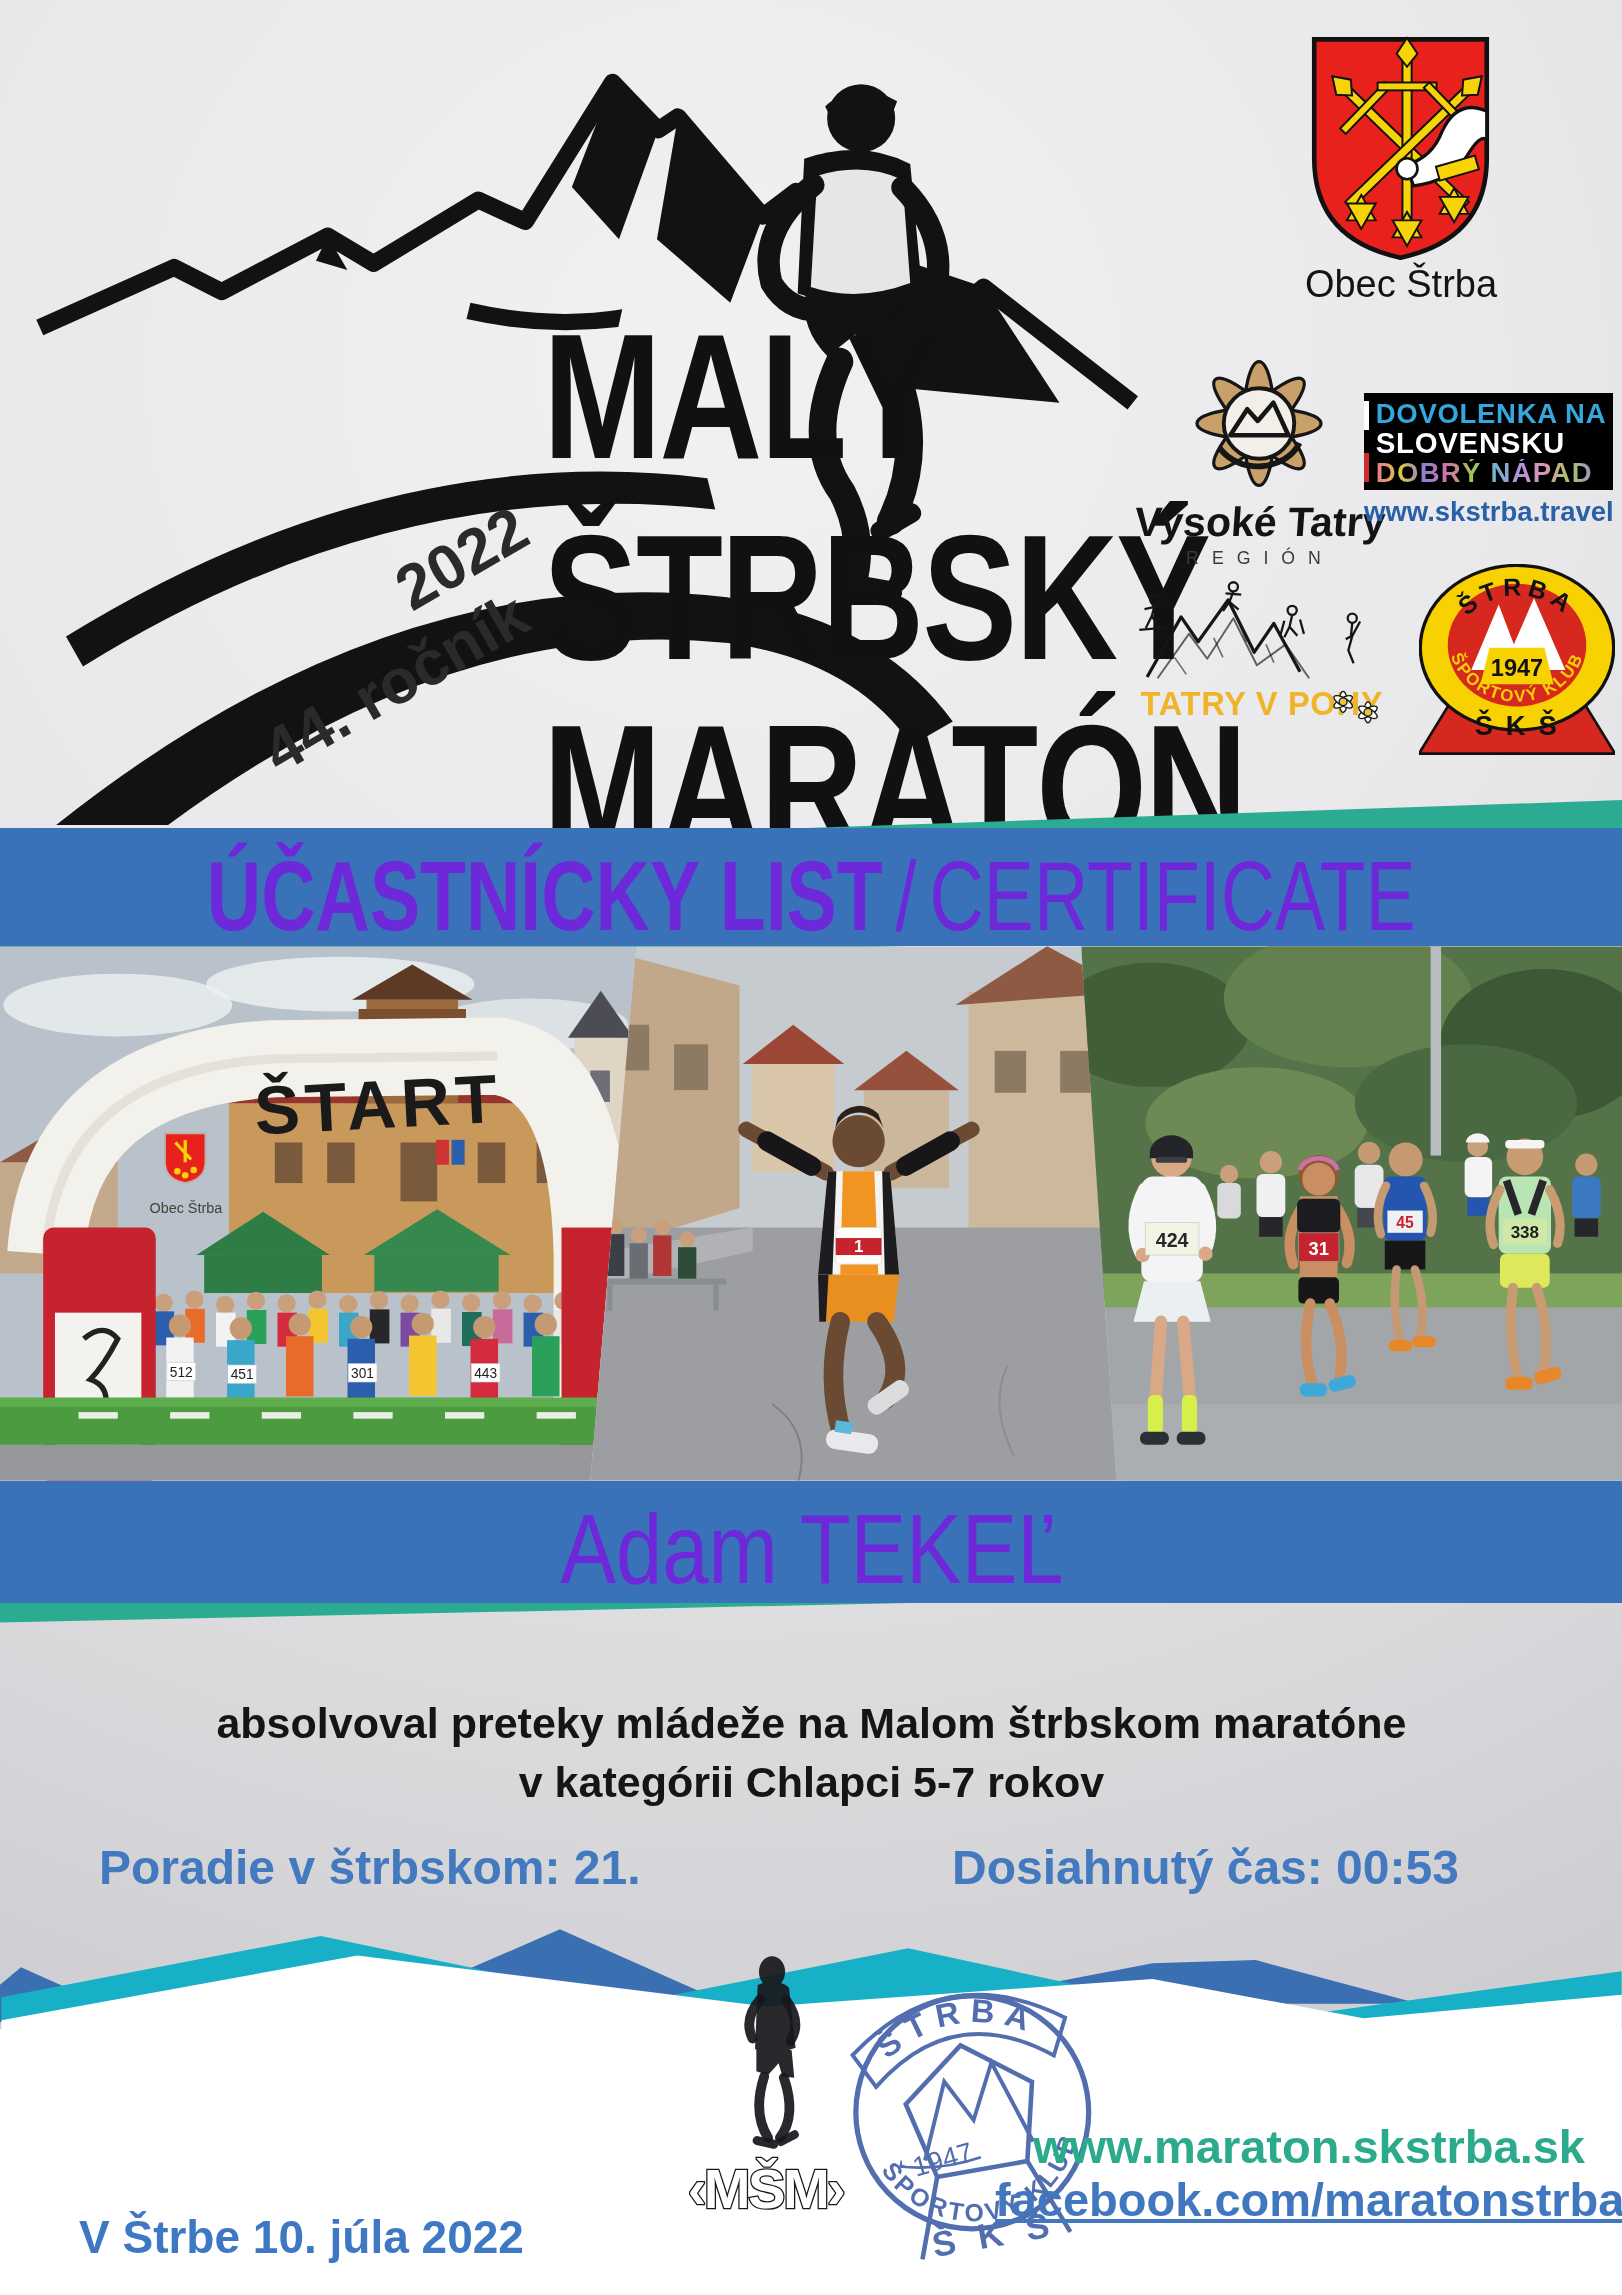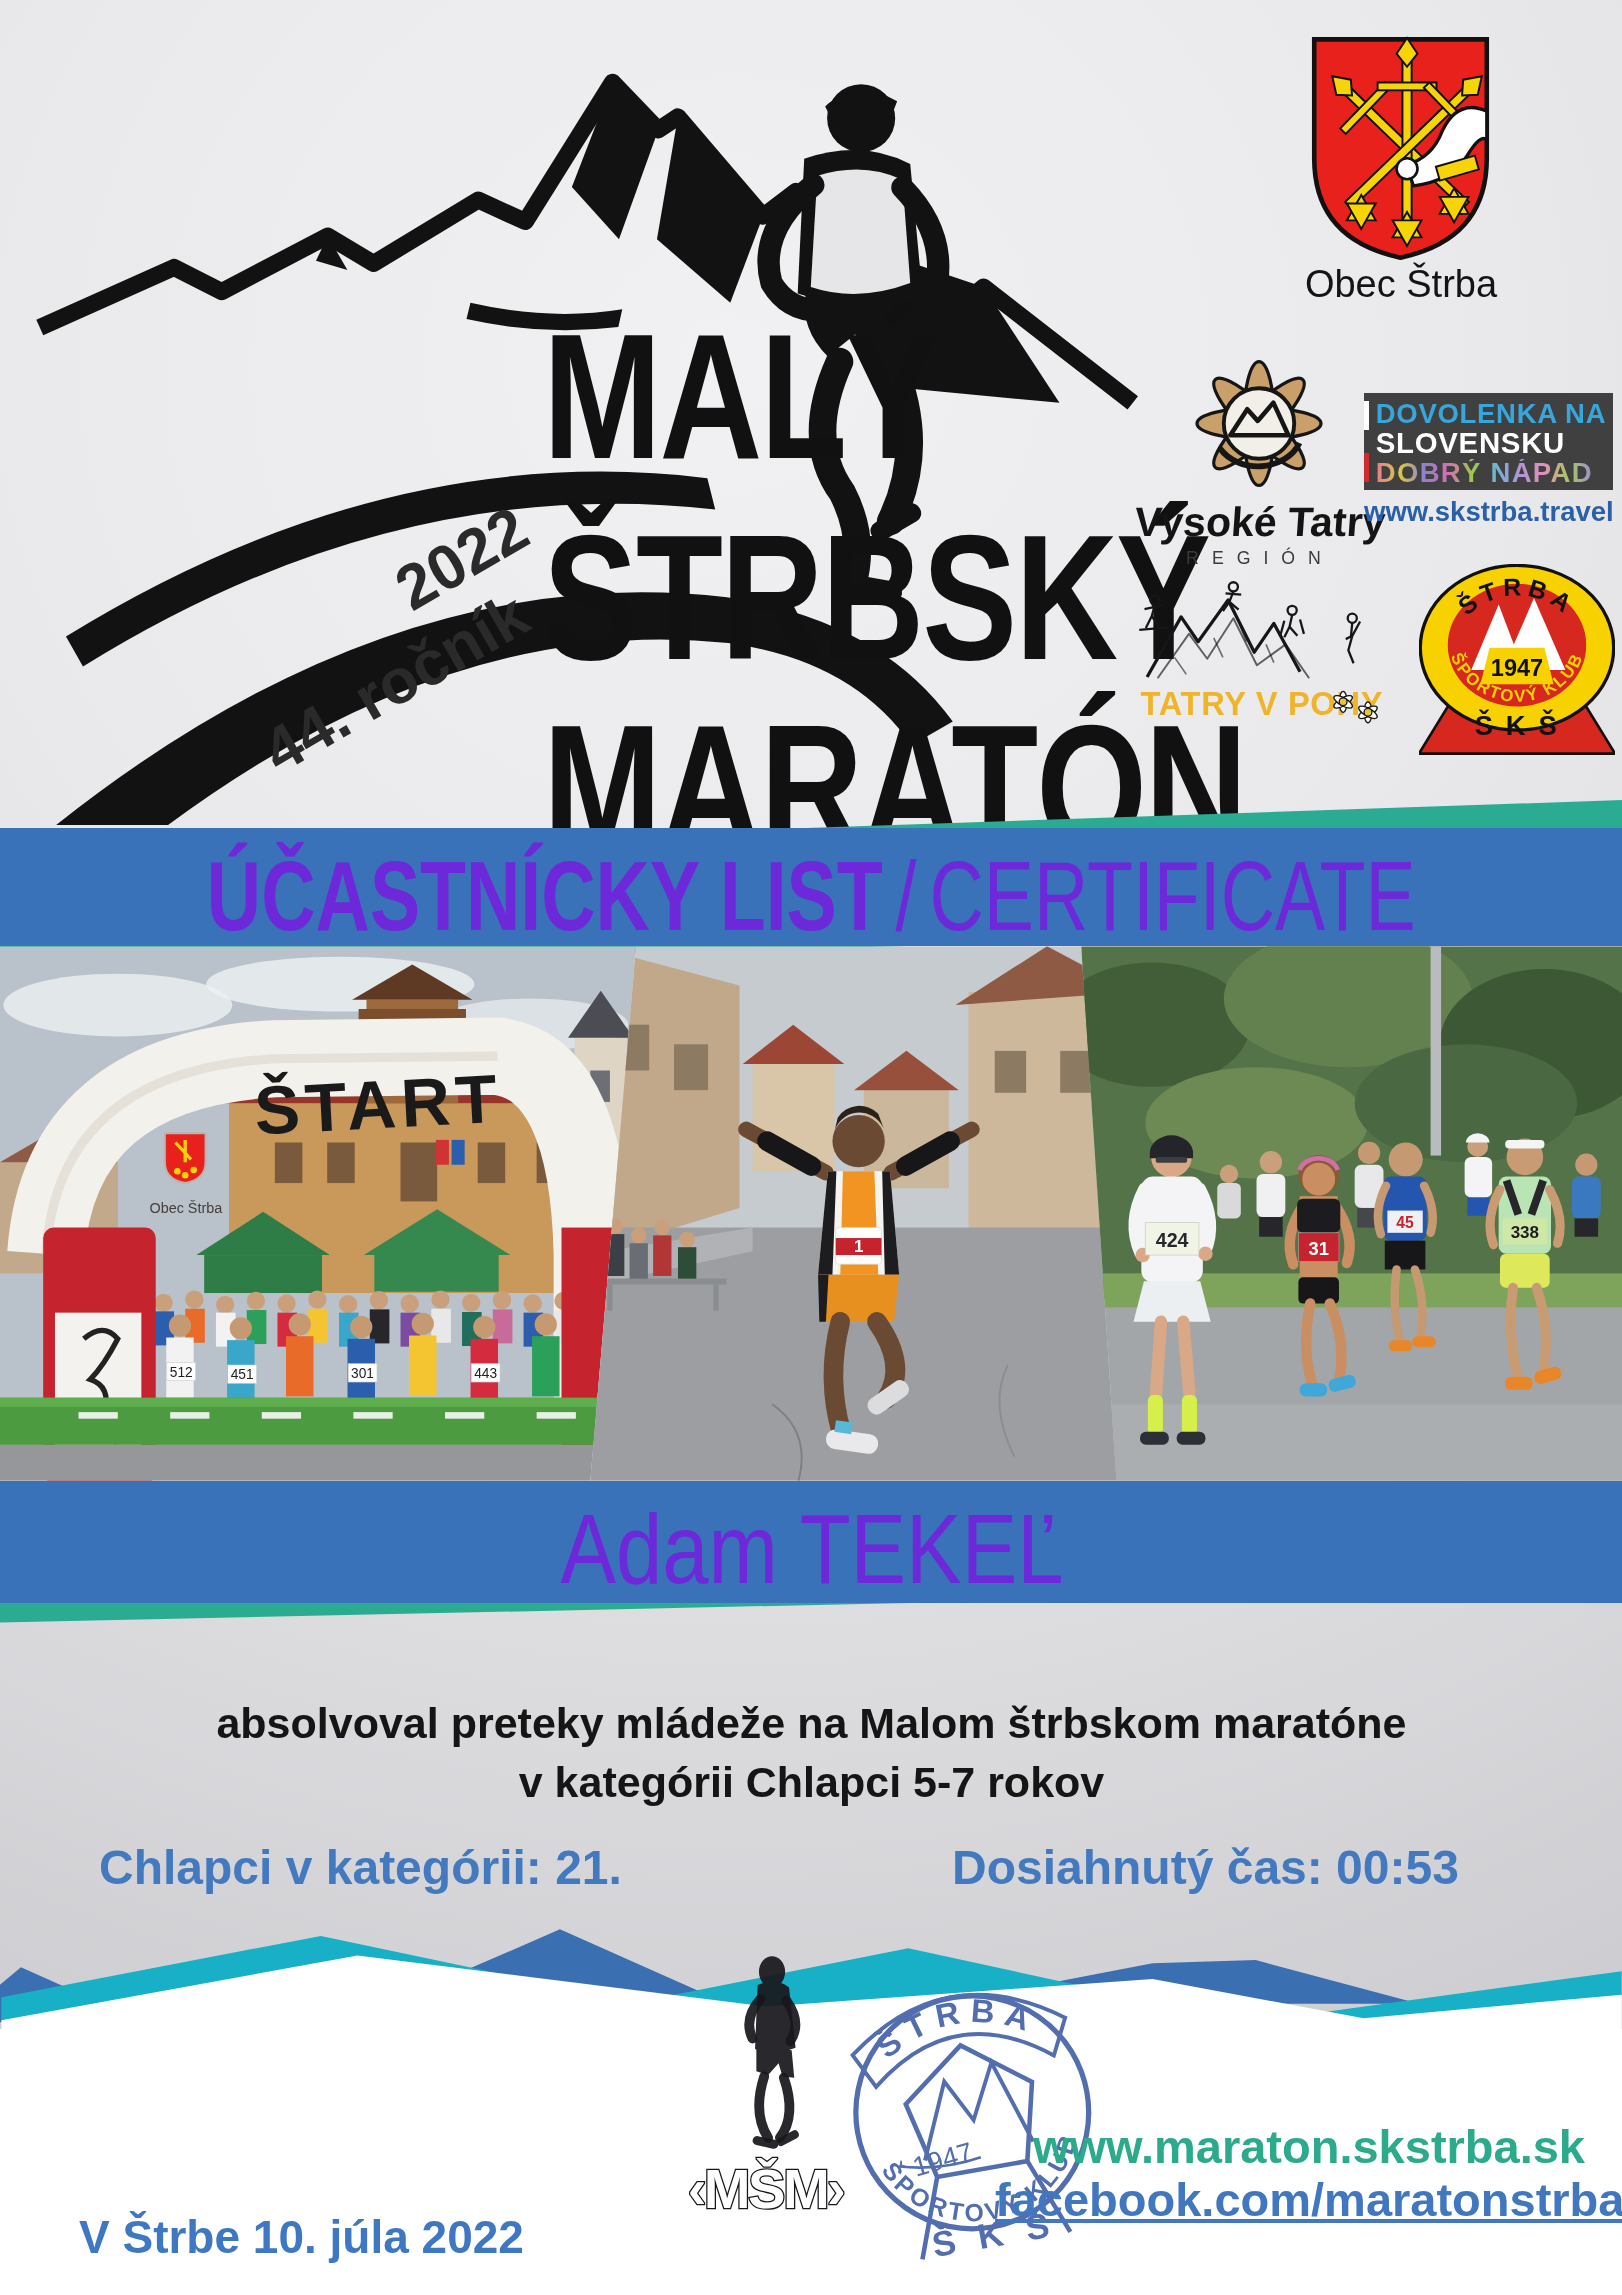--- a/index.html
+++ b/index.html
@@ -21,21 +21,21 @@
   .banner-sk{font-weight:bold;}
   .banner-sep{font-weight:normal;padding:0 17px;}
   .banner-en{font-weight:normal;}
   
   .body-line{left:0;width:1623px;text-align:center;color:#151515;font-size:43px;font-weight:600;letter-spacing:0;}
   .result{color:#4379be;font-size:48px;font-weight:600;white-space:nowrap;}
   
   .obec-label{color:#141414;font-size:38px;font-weight:normal;}
   .vt-name{color:#141414;font-size:41px;font-weight:bold;transform:skewX(-4deg);}
   .vt-region{color:#3a3a3a;font-size:17.7px;letter-spacing:13px;}
-  .dov-box{background:#404040;width:249px;height:97px;padding:6.5px 0 0 11.8px;box-sizing:border-box;line-height:1.04;}
+  .dov-box{background:#000000;width:249px;height:97px;padding:6.5px 0 0 11.8px;box-sizing:border-box;line-height:1.04;text-decoration:underline;}
   .dov1{color:#35a7dd;font-size:27.5px;font-weight:bold;letter-spacing:0.7px;}
   .dov2{color:#ffffff;font-size:29.4px;font-weight:bold;letter-spacing:0.7px;}
   .dov3{font-size:27.5px;font-weight:bold;letter-spacing:1.3px;
     background:linear-gradient(90deg,#e87b8f,#d9c945,#8f7fd0,#d46fae,#9fc94a,#6fb3d8,#b493d6,#e092b6,#a8c85c,#9b8fd2);
     -webkit-background-clip:text;background-clip:text;color:transparent;display:inline-block;}
   .slovakia-url{color:#2a60a8;font-size:27.5px;font-weight:600;}
   
   .place-date{color:#3f78c2;font-size:46px;font-weight:bold;white-space:nowrap;}
   .url-teal{color:#2baa8c;font-size:47px;font-weight:bold;white-space:nowrap;}
   .url-blue{color:#4077bf;font-size:47px;font-weight:bold;white-space:nowrap;text-decoration:underline;}
@@ -493,21 +493,21 @@
   <div class="abs band" style="top:1481px;height:122px;"></div>
   <div class="abs band-text" style="top:1493px;font-size:98px;">
     <span class="cond85" style="font-weight:400;">Adam TEKEĽ</span>
   </div>
   <div class="abs wedge" style="top:1603px;height:19.6px;clip-path:polygon(0 0,56% 0,0 100%);"></div>
 
   <div class="abs body-line" style="top:1699px;">absolvoval preteky mládeže na Malom štrbskom maratóne</div>
   <div class="abs body-line" style="top:1758px;">v kategórii Chlapci 5-7 rokov</div>
 
   <div class="abs result" style="left:99px;top:1840px;">
-    <span>Chlapci v kategórii:</span>
+    <span>Poradie v štrbskom:</span>
     <span>21.</span>
   </div>
   <div class="abs result" style="left:952px;top:1840px;">
     <span>Dosiahnutý čas:</span>
     <span>00:53</span>
   </div>
 
   <svg class="abs" style="left:0;top:1898px;" width="1623" height="196" viewBox="0 0 2480 300">
     <polygon points="-70,190 30,106 218,190" fill="#3a6fb2"></polygon>
     <polygon points="615,152 855,48 1125,168 615,168" fill="#3a6fb2"></polygon>

